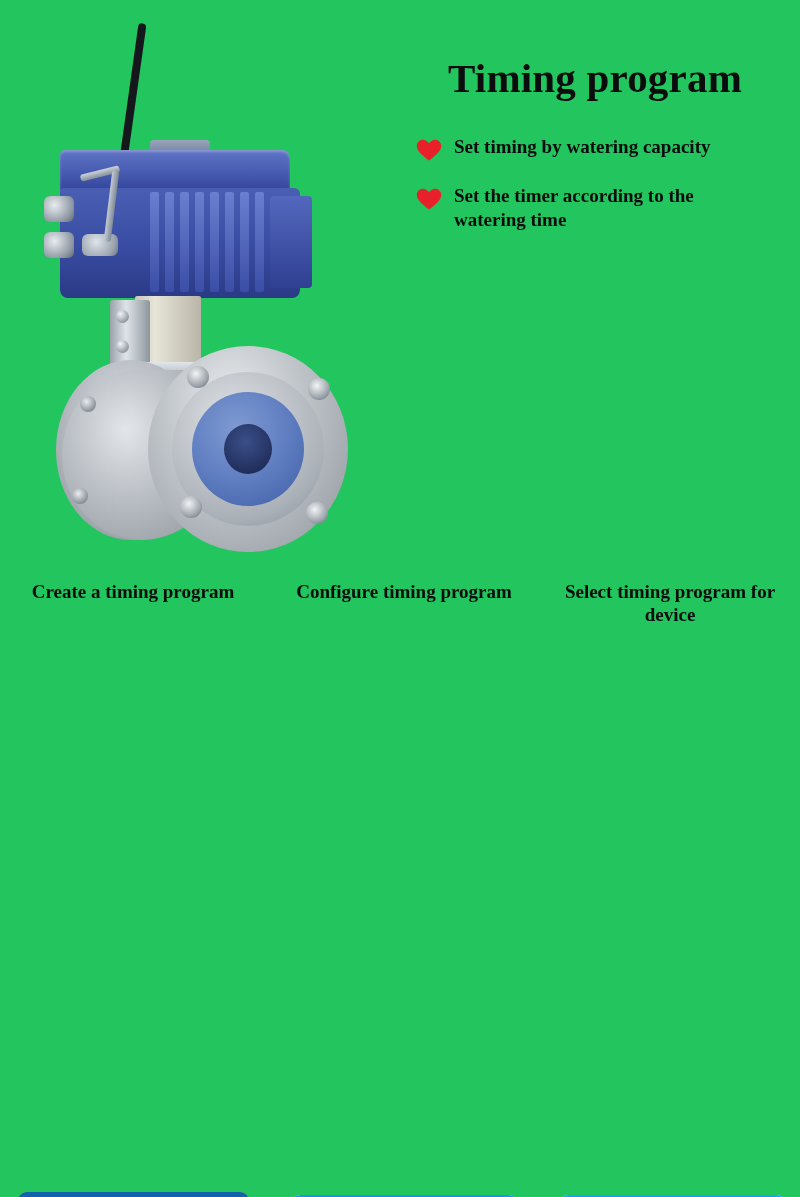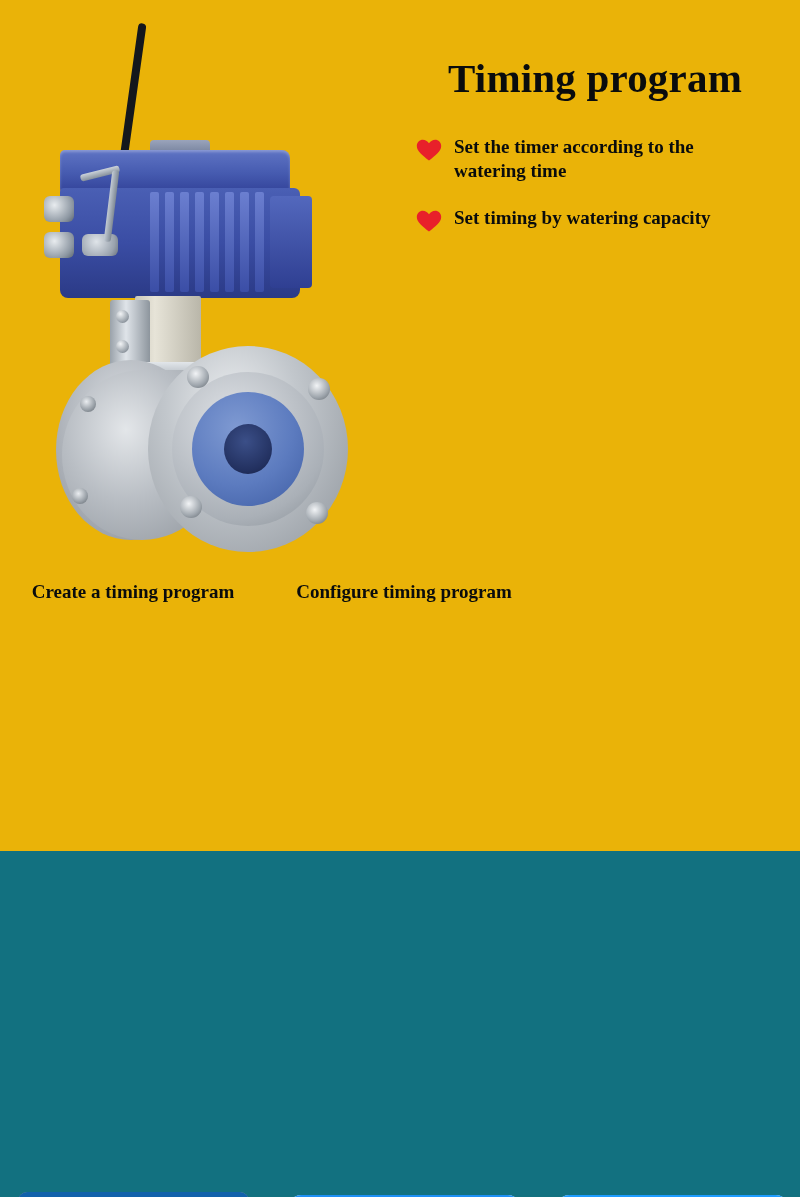--- a/index.html
+++ b/index.html
@@ -2,21 +2,21 @@
 <html><head>
 <meta charset="utf-8">
 <style>
   * { box-sizing: border-box; margin: 0; padding: 0; }
   html, body {
     width: 800px; height: 1197px;
     font-family: "Liberation Sans", sans-serif;
     background: #127180;
     overflow: hidden;
   }
-  .page { position: relative; width: 800px; height: 851px; background: #eab308; text-decoration: underline; }
+  .page { position: relative; width: 800px; height: 1197px; background: #22c55e; text-decoration: underline; }
 
   
   .hero { position: relative; width: 800px; height: 560px; }
 
   .product-wrap { position: absolute; left: 20px; top: 10px; width: 380px; height: 545px; }
 
   
   .valve { position: absolute; left: 0; top: 0; width: 380px; height: 545px; }
   .antenna {
     position: absolute; left: 98px; top: 12px;
@@ -227,38 +227,39 @@
     </div>
 
     <div class="hero-right">
       <div class="hero-title">Timing program</div>
 
       <div class="bullets">
         <div class="bullet">
           <svg class="heart" viewBox="0 0 32 28">
             <path d="M16 27C8 21 1 15.5 1 9.2 1 4.6 4.4 1.5 8.4 1.5c2.9 0 5.6 1.6 7.6 4.2 2-2.6 4.7-4.2 7.6-4.2 4 0 7.4 3.1 7.4 7.7C31 15.5 24 21 16 27z" fill="#e8202a"></path>
           </svg>
-          <div class="bullet-text">Set the timer according to the watering time</div>
+          <div class="bullet-text">Set timing by watering capacity</div>
         </div>
         <div class="bullet">
           <svg class="heart" viewBox="0 0 32 28">
             <path d="M16 27C8 21 1 15.5 1 9.2 1 4.6 4.4 1.5 8.4 1.5c2.9 0 5.6 1.6 7.6 4.2 2-2.6 4.7-4.2 7.6-4.2 4 0 7.4 3.1 7.4 7.7C31 15.5 24 21 16 27z" fill="#e8202a"></path>
           </svg>
-          <div class="bullet-text">Set timing by watering capacity</div>
+          <div class="bullet-text">Set the timer according to the watering time</div>
         </div>
       </div>
 
     </div>
   </div>
 
   <div class="steps">
 
     <div class="step-titles">
       <div class="step-title st1">Create a timing program</div>
       <div class="step-title st2">Configure timing program</div>
+      <div class="step-title st3">Select timing program for device</div>
     </div>
 
     <div class="phone ph1">
       <div class="nav1">
         
         
       </div>
 
     </div>
 

